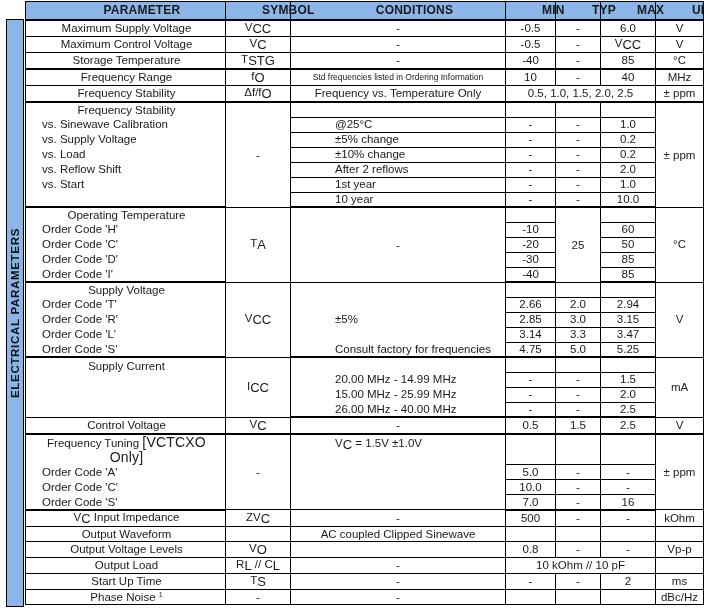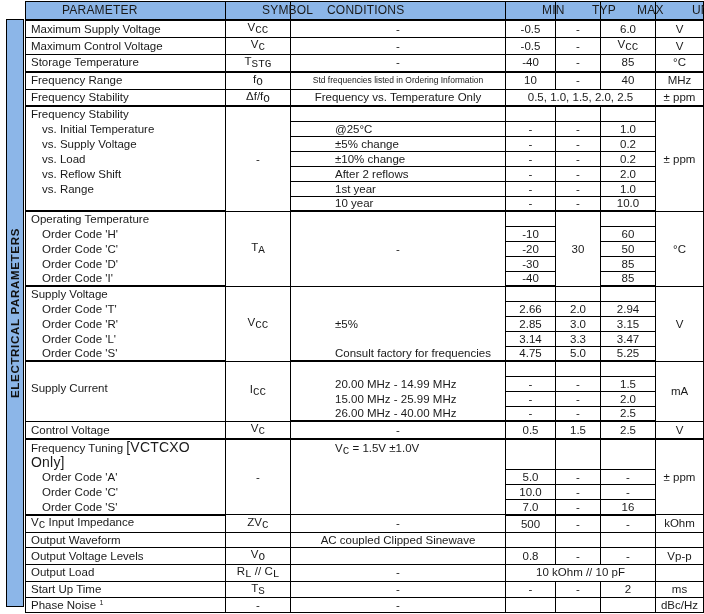--- a/index.html
+++ b/index.html
@@ -37,39 +37,39 @@
     border:1px solid #000;
     padding:0 3px;
     vertical-align:middle;
     line-height:1.08;
     color:#1a1a1a;
     font-weight:normal;
     background:#fff;
   }
   thead th{
     background:#8cb6e8;
-    font-weight:normal;
-    text-align:left;
+    font-weight:bold;
+    text-align:center;
     font-size:12px;
     height:17px;
     letter-spacing:.2px;
     padding-left:36px;
   }
   .c{text-align:center;}
   .l{text-align:left;padding-left:44px;}
-  .param{text-align:left;padding-left:5px;margin-top:20px;}
+  .param{text-align:center;padding-left:5px;margin-top:20px;}
   .sub{padding-left:16px;}
   .thicktop{border-top:2.5px solid #000;}
   .thickbot{border-bottom:2.5px solid #000;}
   .nb-b{border-bottom:none;}
   .nb-t{border-top:none;}
   .tight{height:15px;}
   .small{font-size:8.5px;}
   .vcap{font-size:14px;letter-spacing:.2px;}
-  sub{font-size:11px;vertical-align:-2px;font-family:Liberation Mono, monospace;}
+  sub{font-size:13px;vertical-align:-2px;}
   sup{font-size:7px;vertical-align:4px;}
 </style>
 </head>
 <body>
 
 <div id="sheet">
 
   <div id="banner">
     <span class="vtext">ELECTRICAL PARAMETERS</span>
   </div>
@@ -150,21 +150,21 @@
       <tr class="tight">
         <td class="param nb-b">Frequency Stability</td>
         <td class="c" rowspan="7">-</td>
         <td class="l"></td>
         <td class="c"></td>
         <td class="c"></td>
         <td class="c"></td>
         <td class="c" rowspan="7">± ppm</td>
       </tr>
       <tr class="tight">
-        <td class="sub nb-t nb-b">vs. Initial Temperature</td>
+        <td class="sub nb-t nb-b">vs. Sinewave Calibration</td>
         <td class="l">@25°C</td>
         <td class="c">-</td>
         <td class="c">-</td>
         <td class="c">1.0</td>
       </tr>
       <tr class="tight">
         <td class="sub nb-t nb-b">vs. Supply Voltage</td>
         <td class="l">±5% change</td>
         <td class="c">-</td>
         <td class="c">-</td>
@@ -178,40 +178,40 @@
         <td class="c">0.2</td>
       </tr>
       <tr class="tight">
         <td class="sub nb-t nb-b">vs. Reflow Shift</td>
         <td class="l">After 2 reflows</td>
         <td class="c">-</td>
         <td class="c">-</td>
         <td class="c">2.0</td>
       </tr>
       <tr class="tight">
-        <td class="sub nb-t nb-b">vs. Range</td>
+        <td class="sub nb-t nb-b">vs. Start</td>
         <td class="l">1st year</td>
         <td class="c">-</td>
         <td class="c">-</td>
         <td class="c">1.0</td>
       </tr>
       <tr class="tight">
         <td class="sub nb-t thickbot"></td>
         <td class="l thickbot">10 year</td>
         <td class="c thickbot">-</td>
         <td class="c thickbot">-</td>
         <td class="c thickbot">10.0</td>
       </tr>
 
       <tr class="tight">
         <td class="param nb-b">Operating Temperature</td>
         <td class="c" rowspan="5"><span>T</span><sub>A</sub></td>
         <td class="c" rowspan="5">-</td>
         <td class="c"></td>
-        <td class="c" rowspan="5">30</td>
+        <td class="c" rowspan="5">25</td>
         <td class="c"></td>
         <td class="c" rowspan="5">°C</td>
       </tr>
       <tr class="tight">
         <td class="sub nb-t nb-b">Order Code 'H'</td>
         <td class="c">-10</td>
         <td class="c">60</td>
       </tr>
       <tr class="tight">
         <td class="sub nb-t nb-b">Order Code 'C'</td>
@@ -261,21 +261,21 @@
       </tr>
       <tr class="tight">
         <td class="sub nb-t thickbot">Order Code 'S'</td>
         <td class="l nb-t thickbot">Consult factory for frequencies</td>
         <td class="c thickbot">4.75</td>
         <td class="c thickbot">5.0</td>
         <td class="c thickbot">5.25</td>
       </tr>
 
       <tr class="tight">
-        <td class="param" rowspan="4" style="vertical-align:top;padding-top:20px">Supply Current</td>
+        <td class="param" rowspan="4" style="vertical-align:top;padding-top:2px">Supply Current</td>
         <td class="c" rowspan="4"><span>I</span><sub>CC</sub></td>
         <td class="l nb-b"></td>
         <td class="c"></td>
         <td class="c"></td>
         <td class="c"></td>
         <td class="c" rowspan="4">mA</td>
       </tr>
       <tr class="tight">
         <td class="l nb-t nb-b">20.00 MHz - 14.99 MHz</td>
         <td class="c">-</td>

